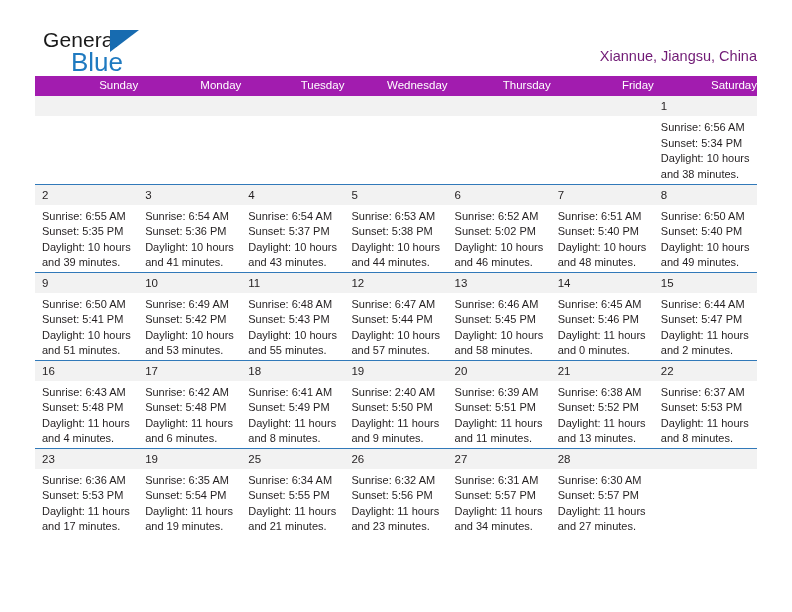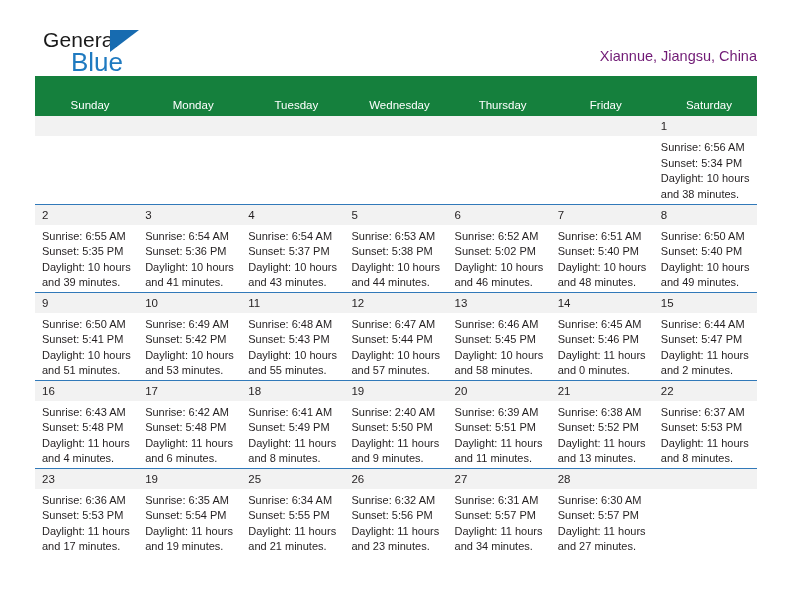--- a/index.html
+++ b/index.html
@@ -84,26 +84,26 @@
     white-space: nowrap;
   }
 
   
   .calendar {
     width: 722px;
     border-collapse: collapse;
     table-layout: fixed;
   }
   .calendar th {
-    background: #15803d;
+    background: #a21caf;
     color: #ffffff;
     font-weight: normal;
     font-size: 11.5px;
-    text-align: center;
-    padding: 23px 0 5px 7px;
+    text-align: right;
+    padding: 3px 0 5px 7px;
     height: 20px;
     box-sizing: border-box;
   }
   .calendar td {
     width: 103.14px;
     vertical-align: top;
     padding: 0;
     border-top: 1px solid #3179b9;
     height: 88px;
     box-sizing: border-box;

